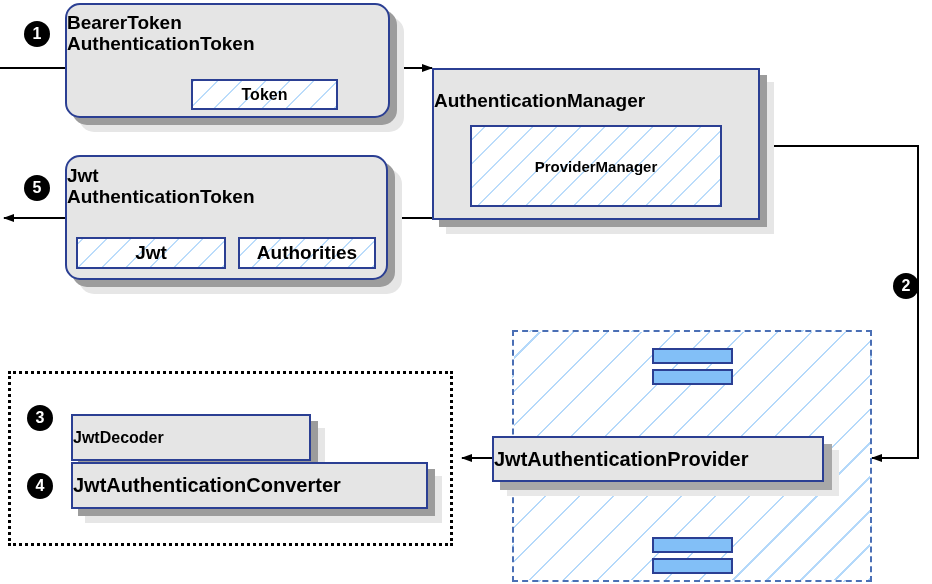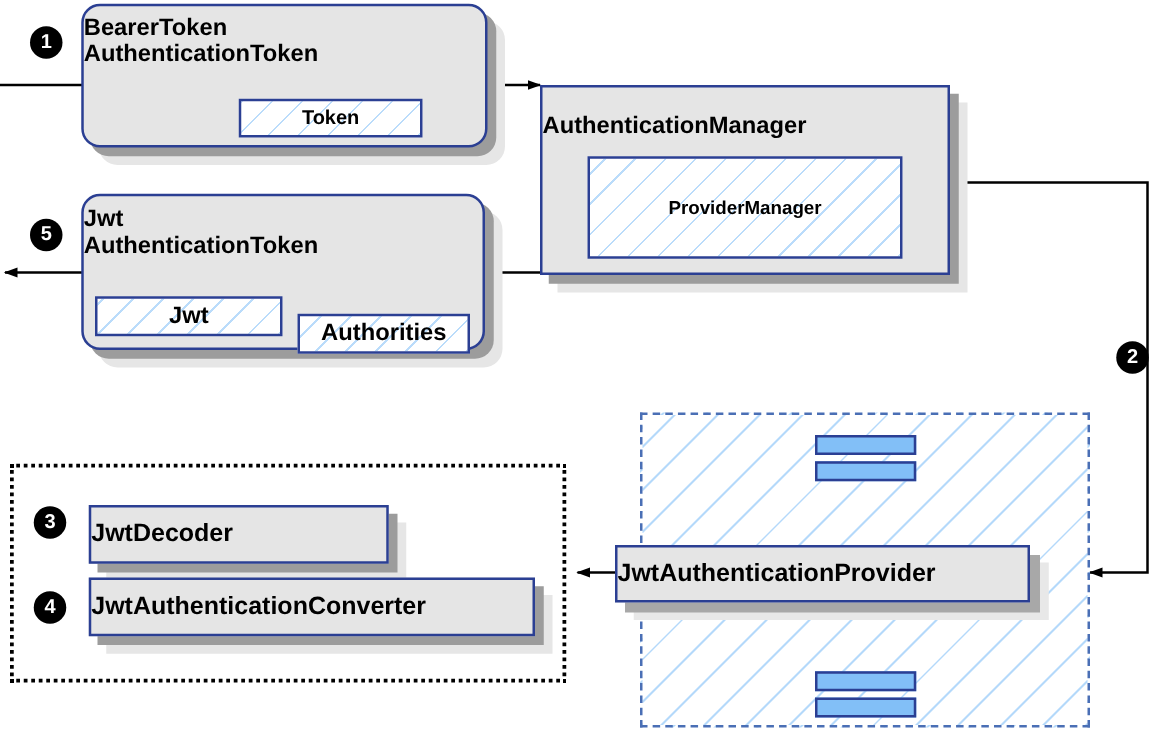--- a/index.html
+++ b/index.html
@@ -184,38 +184,38 @@
   <div class="node shadow1" style="left:432px; top:68px; width:328px; height:152px; font-size:19px; flex-direction:column; justify-content:flex-start; padding-top:20px;">
     <span class="nodetitle">AuthenticationManager</span>
   </div>
   <div class="hatch-box" style="left:470px; top:125px; width:252px; height:82px; font-size:15px;">ProviderManager</div>
 
   <div class="node rounded shadow1" style="left:65px; top:155px; width:323px; height:125px; font-size:19px; flex-direction:column; justify-content:flex-start; padding-top:8px;">
     <span class="nodetitle">Jwt</span>
     <span class="nodetitle">AuthenticationToken</span>
   </div>
   <div class="hatch-box" style="left:76px; top:237px; width:150px; height:32px; font-size:19px;">Jwt</div>
-  <div class="hatch-box" style="left:238px; top:237px; width:138px; height:32px; font-size:19px;margin-top:14px;">Authorities</div>
+  <div class="hatch-box" style="left:238px; top:237px; width:138px; height:32px; font-size:19px;">Authorities</div>
 
 
   <div class="providers-box" style="left:512px; top:330px; width:360px; height:252px;"></div>
 
   <div class="mini-bar" style="left:652px; top:348px; width:81px; height:16px;"></div>
   <div class="mini-bar" style="left:652px; top:369px; width:81px; height:16px;"></div>
 
   <div class="node shadow-soft" style="left:492px; top:436px; width:332px; height:46px; font-size:20px;">
     <span class="nodetitle">JwtAuthenticationProvider</span>
   </div>
 
   <div class="mini-bar" style="left:652px; top:537px; width:81px; height:16px;"></div>
   <div class="mini-bar" style="left:652px; top:558px; width:81px; height:16px;"></div>
 
   <div class="dotted-box" style="left:8px; top:371px; width:445px; height:175px;"></div>
 
-  <div class="node shadow1" style="left:71px; top:404px; width:240px; height:47px; font-size:20px;">
+  <div class="node shadow1" style="left:71px; top:414px; width:240px; height:47px; font-size:16px;">
     <span class="nodetitle">JwtDecoder</span>
   </div>
 
   <div class="node shadow1" style="left:71px; top:462px; width:357px; height:47px; font-size:20px;">
     <span class="nodetitle">JwtAuthenticationConverter</span>
   </div>
 
 </div>
 
 </body></html>

